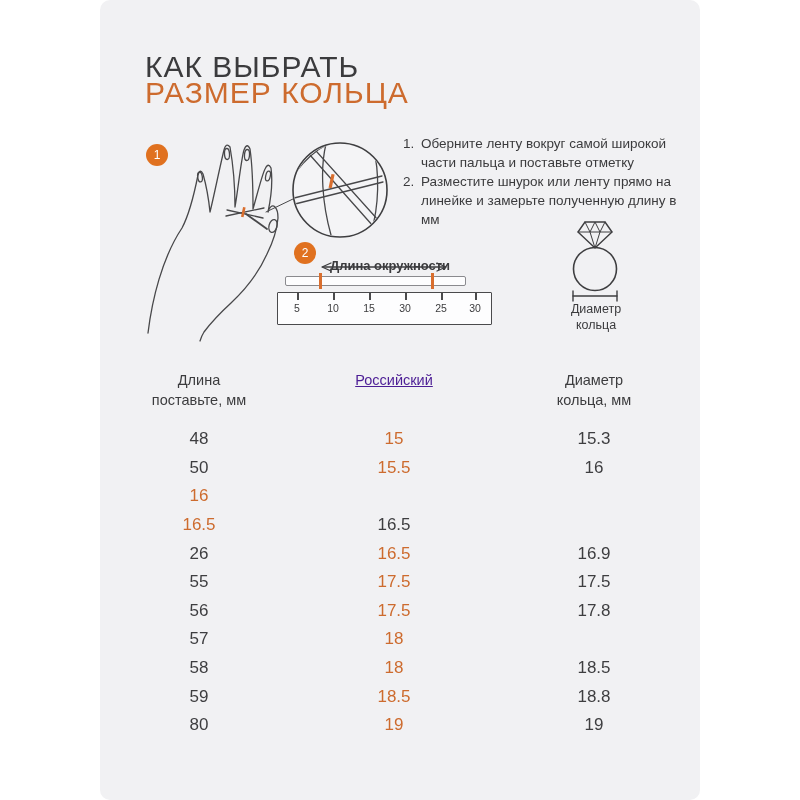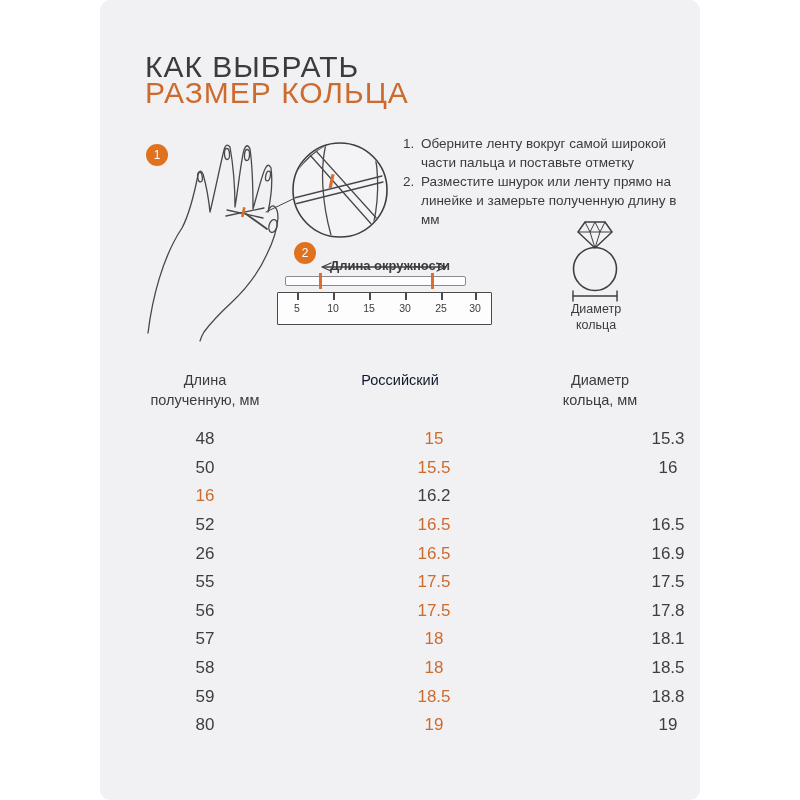--- a/index.html
+++ b/index.html
@@ -40,25 +40,25 @@
            background:#fdfdfe; border:1.5px solid #4a4a4c; border-radius:1px; }
   .ruler-tick { position:absolute; top:0; width:1.5px; height:7px; background:#4a4a4c; }
   .ruler-num { position:absolute; top:9px; width:24px; text-align:center; font-size:10.5px; color:#3c3c3e; }
 
   
   .ring-label { position:absolute; left:444px; top:301px; width:104px; text-align:center;
                 font-size:12.5px; line-height:16px; color:#3b3b3d; }
 
   
   .size-table { position:absolute; left:0; top:370px; width:600px; }
-  .thead, .trow { display:grid; grid-template-columns:190px 200px 200px; padding-left:10px; text-align:center; }
+  .thead, .trow { display:grid; grid-template-columns:190px 200px 200px; padding-left:4px; text-align:center; }
   .thead { font-size:14.5px; line-height:20px; color:#3c3c3e; }
-  .thead .hcell.c2 { color:#0f172a; }
+  .thead .hcell.c2 { color:#4c1d95;text-decoration:underline; }
   .tbody { margin-top:15px; }
-  .trow { height:28.6px; align-items:center; font-size:17px; color:#3e3e40;gap:34px; }
+  .trow { height:28.6px; align-items:center; font-size:17px; color:#3e3e40; }
   .trow .c2 { color:#cd6b2e; }
 
   svg path, svg line, svg circle, svg ellipse, svg polyline { vector-effect:none; }
 </style>
 </head>
 <body>
 
 <div class="card">
 
   <div class="title-line1">КАК ВЫБРАТЬ</div>
@@ -152,21 +152,21 @@
   </svg>
   <div class="ring-label">
     <div>Диаметр</div>
     <div>кольца</div>
   </div>
 
   <div class="size-table">
     <div class="thead">
       <div class="hcell c1">
         <div>Длина</div>
-          <div>полученную, мм</div>
+          <div>поставьте, мм</div>
       </div>
       <div class="hcell c2">
         <div>Российский</div>
       </div>
       <div class="hcell c3">
         <div>Диаметр</div>
           <div>кольца, мм</div>
       </div>
     </div>
     <div class="tbody">
@@ -175,24 +175,22 @@
         <div class="c2">15</div>
         <div class="c3">15.3</div>
       </div>
       <div class="trow">
         <div class="c1">50</div>
         <div class="c2">15.5</div>
         <div class="c3">16</div>
       </div>
       <div class="trow">
         <div class="c2">16</div>
-        <div class="c3">16.2</div>
-      </div>
-      <div class="trow">
-        <div class="c1">52</div>
+      </div>
+      <div class="trow">
         <div class="c2">16.5</div>
         <div class="c3">16.5</div>
       </div>
       <div class="trow">
         <div class="c1">26</div>
         <div class="c2">16.5</div>
         <div class="c3">16.9</div>
       </div>
       <div class="trow">
         <div class="c1">55</div>
@@ -200,21 +198,20 @@
         <div class="c3">17.5</div>
       </div>
       <div class="trow">
         <div class="c1">56</div>
         <div class="c2">17.5</div>
         <div class="c3">17.8</div>
       </div>
       <div class="trow">
         <div class="c1">57</div>
         <div class="c2">18</div>
-        <div class="c3">18.1</div>
       </div>
       <div class="trow">
         <div class="c1">58</div>
         <div class="c2">18</div>
         <div class="c3">18.5</div>
       </div>
       <div class="trow">
         <div class="c1">59</div>
         <div class="c2">18.5</div>
         <div class="c3">18.8</div>

